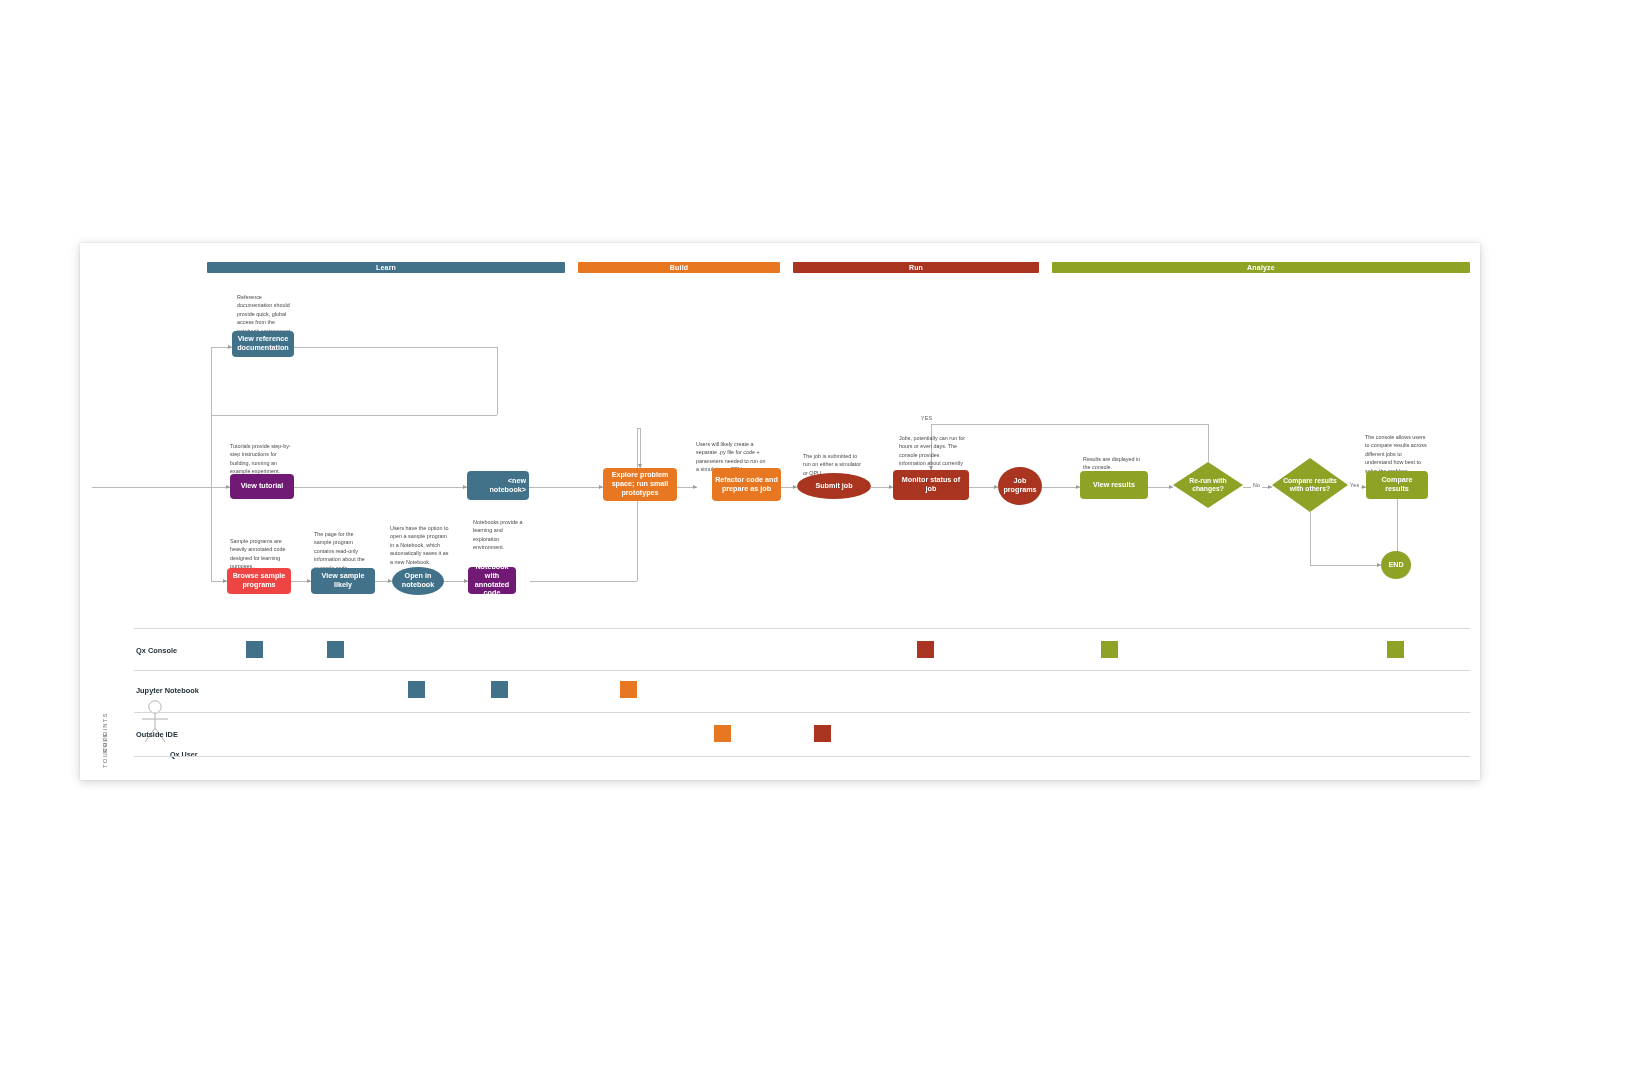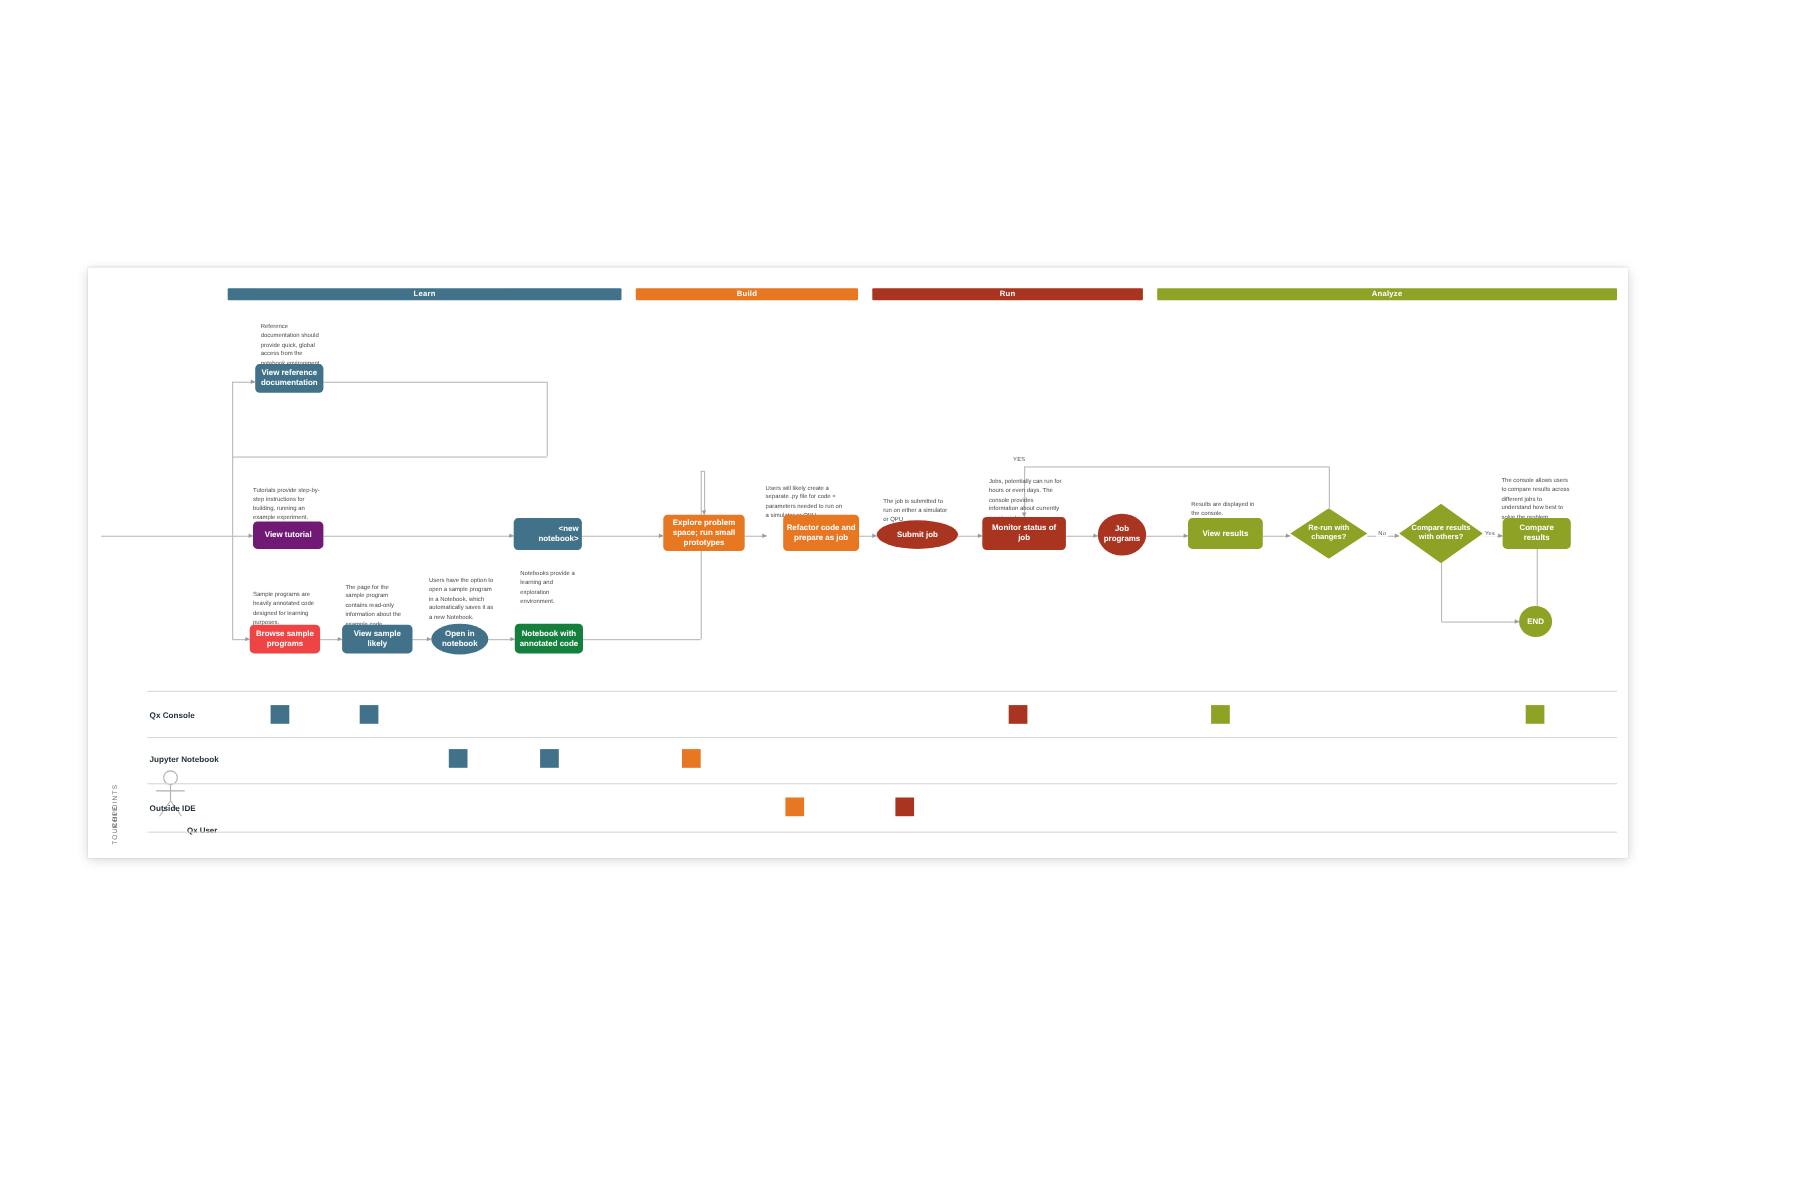--- a/index.html
+++ b/index.html
@@ -151,21 +151,21 @@
         <div class="note" style="left: 1285px; top: 190px; width: 62px;">The console allows users to compare results across different jobs to understand how best to solve the problem.</div>
       </div>
 
     <div id="node-layer">
         <div class="node n-rect" style="left: 152px; top: 88px; width: 62px; height: 26px; background: rgb(65, 114, 138);">View reference documentation</div>
         <div class="node n-rect" style="left: 150px; top: 231px; width: 64px; height: 25px; background: #701a75;">View tutorial</div>
         <div class="node n-rect" style="left: 387px; top: 228px; width: 62px; height: 29px; background: rgb(65, 114, 138); text-align: right;">&lt;new notebook&gt;</div>
         <div class="node n-rect" style="left: 147px; top: 325px; width: 64px; height: 26px; background: #ef4444;">Browse sample programs</div>
         <div class="node n-rect" style="left: 231px; top: 325px; width: 64px; height: 26px; background: rgb(65, 114, 138);">View sample likely</div>
         <div class="node n-ellipse" style="left: 312px; top: 324px; width: 52px; height: 28px; background: rgb(65, 114, 138);">Open in notebook</div>
-        <div class="node n-rect" style="left: 388px; top: 324px; width: 62px; height: 27px; background: #15803d;">Notebook with annotated code</div>
+        <div class="node n-rect" style="left: 388px; top: 324px; width: 48px; height: 27px; background: #701a75;">Notebook with annotated code</div>
         <div class="node n-rect" style="left: 523px; top: 225px; width: 74px; height: 33px; background: rgb(232, 119, 34);">Explore problem space; run small prototypes</div>
         <div class="node n-rect" style="left: 632px; top: 225px; width: 69px; height: 33px; background: rgb(232, 119, 34);">Refactor code and prepare as job</div>
         <div class="node n-ellipse" style="left: 717px; top: 230px; width: 74px; height: 26px; background: rgb(169, 52, 31);">Submit job</div>
         <div class="node n-rect" style="left: 813px; top: 227px; width: 76px; height: 30px; background: rgb(169, 52, 31);">Monitor status of job</div>
         <div class="node n-ellipse" style="left: 918px; top: 224px; width: 44px; height: 38px; background: rgb(169, 52, 31);">Job programs</div>
         <div class="node n-rect" style="left: 1000px; top: 228px; width: 68px; height: 28px; background: rgb(142, 162, 38);">View results</div>
         <div class="node n-rect" style="left: 1286px; top: 228px; width: 62px; height: 28px; background: rgb(142, 162, 38);">Compare results</div>
         <div class="node n-ellipse" style="left: 1301px; top: 308px; width: 30px; height: 28px; background: rgb(142, 162, 38);">END</div>
       </div>
 

